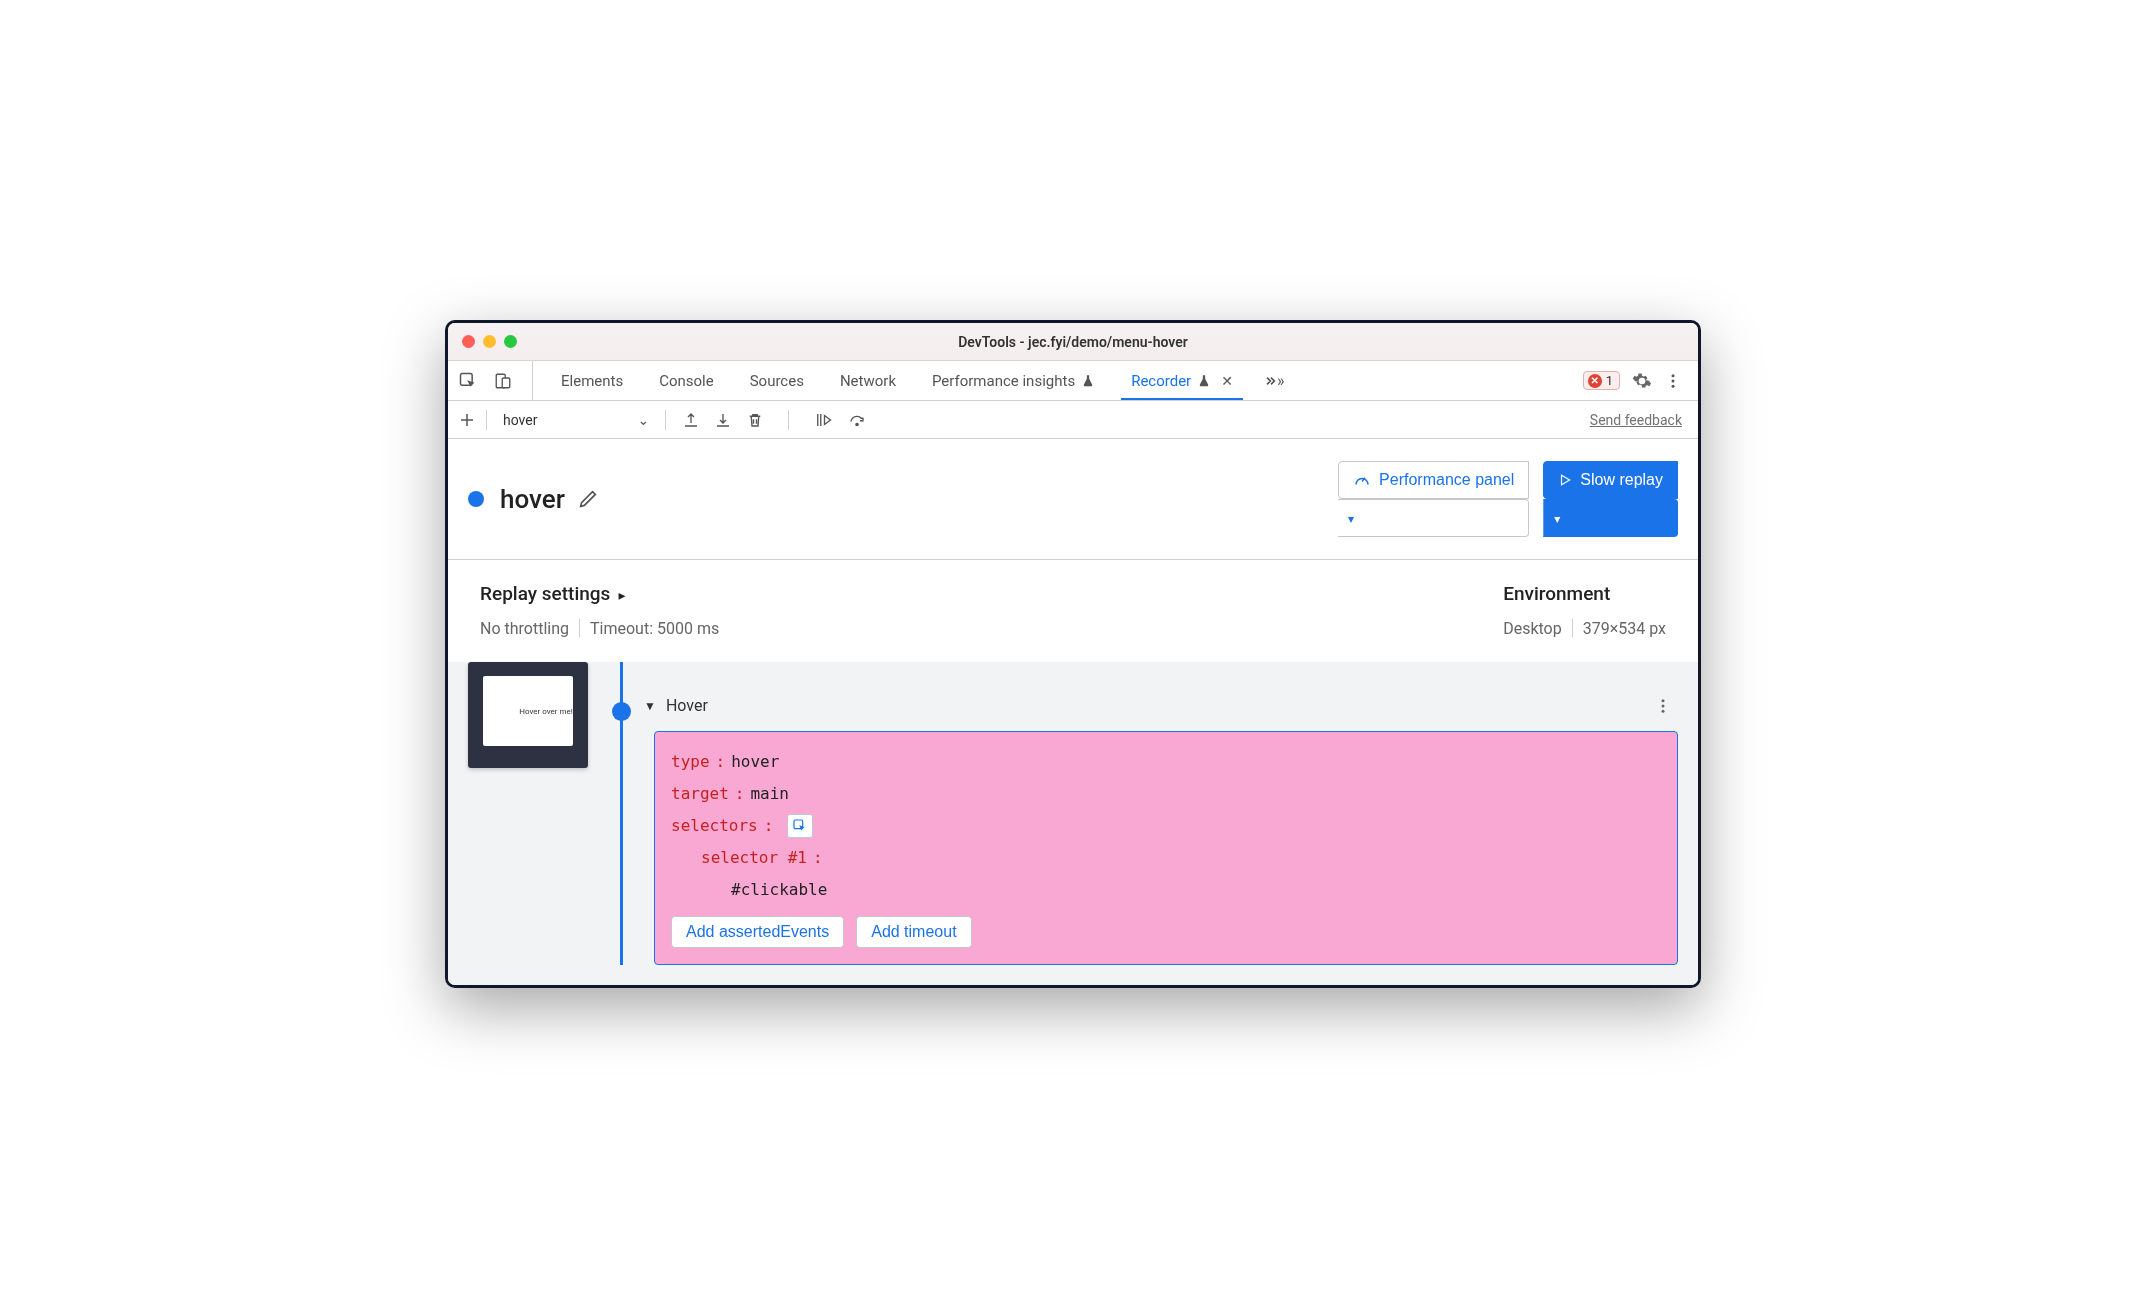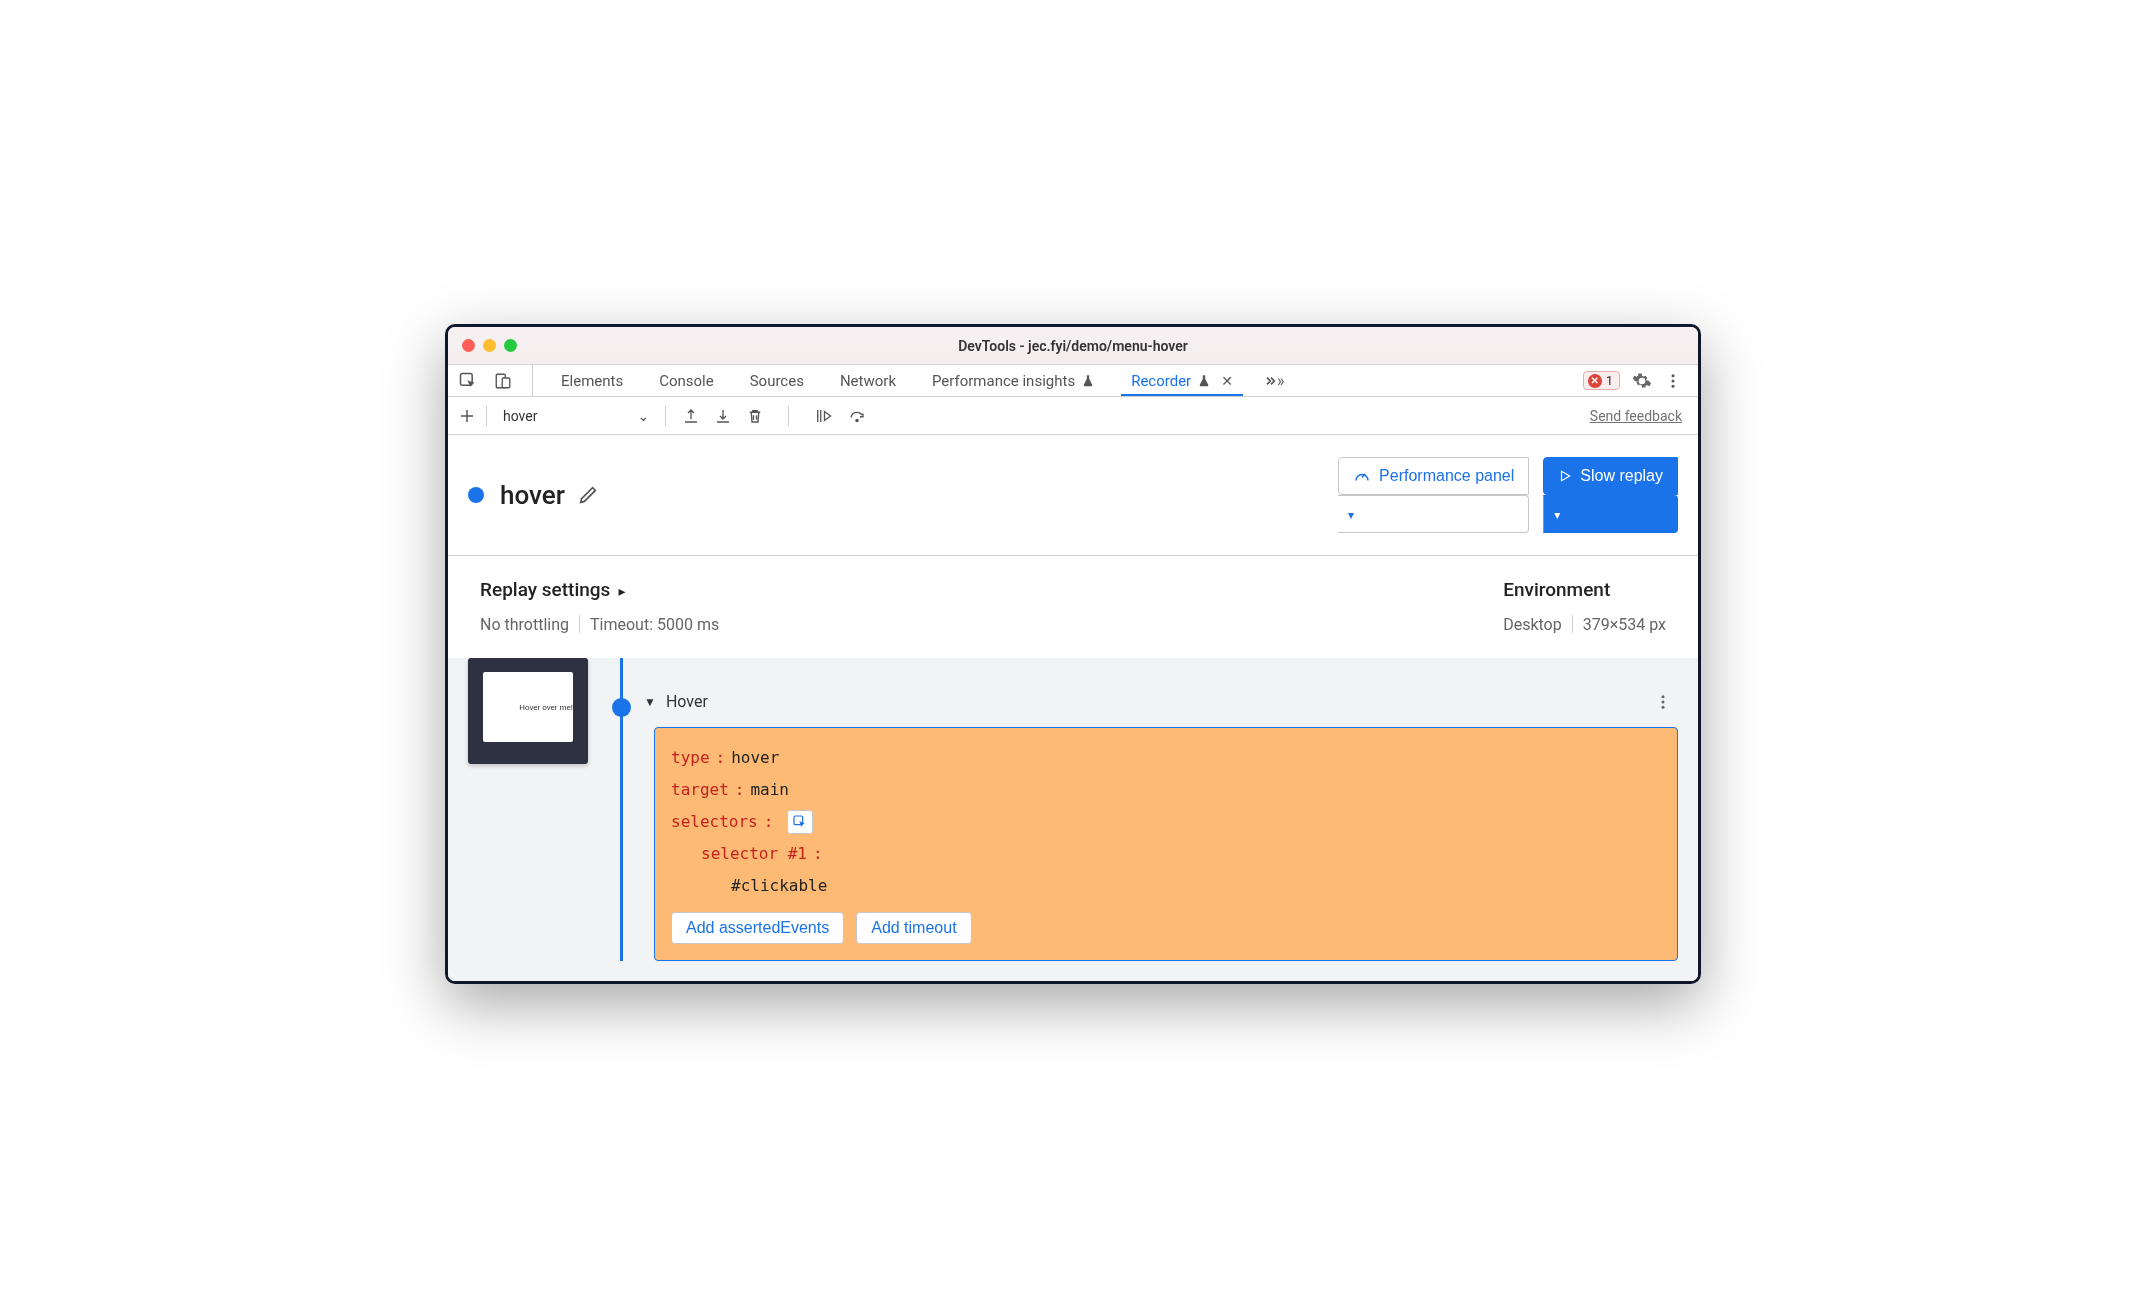--- a/index.html
+++ b/index.html
@@ -36,21 +36,21 @@
 .dot.green { background: #28c840; }
 .title {
   position: absolute;
   left: 50%;
   transform: translateX(-50%);
   font-size: 14px;
   font-weight: 600;
   color: #333;
 }
 .tabbar {
-  height: 32px;
+  height: 40px;
   display: flex;
   align-items: center;
   border-bottom: 1px solid #d0d0d0;
   padding: 0 10px;
   background: #fff;
 }
 .tabbar-left { display: flex; align-items: center; gap: 16px; padding-right: 20px; border-right: 1px solid #d0d0d0; height: 100%; }
 .tabs { display: flex; align-items: center; height: 100%; gap: 0; padding-left: 10px; flex: 1; }
 .tab {
   padding: 0 18px;
@@ -155,21 +155,21 @@
 .thumb-inner { width: 90px; height: 70px; background: #fff; border-radius: 2px; font-size: 8px; color: #333; display:flex; align-items:center; justify-content:center;padding-left:36px; }
 .track-col { flex: 1; position: relative; padding-left: 36px; padding-top: 34px; }
 .track-line { position: absolute; left: 12px; top: 0; bottom: 0; width: 3px; background: #1a73e8; }
 .track-dot { position: absolute; left: 4px; top: 40px; width: 19px; height: 19px; border-radius: 50%; background: #1a73e8; }
 .step-header { display: flex; align-items: center; gap: 10px; font-size: 16px; color: #333; margin-bottom: 16px; }
 .step-header .more { margin-left: auto; color: #666; padding-right: 6px; cursor:pointer; }
 .step-body {
   margin-left: 10px;
   border: 1.5px solid #1a73e8;
   border-radius: 4px;
-  background: #fdba74;
+  background: #f9a8d4;
   padding: 14px 16px 16px;
   font-family: ui-monospace, Menlo, Consolas, monospace;
   font-size: 16px;
   line-height: 2.0;
 }
 .kv-key { color: #c5221f; }
 .kv-val { color: #222; }
 .kv-row { display: flex; align-items: center; gap: 6px; }
 .pick-btn {
   width: 26px; height: 24px; border: 1px solid #c4c7cc; border-radius: 3px;

